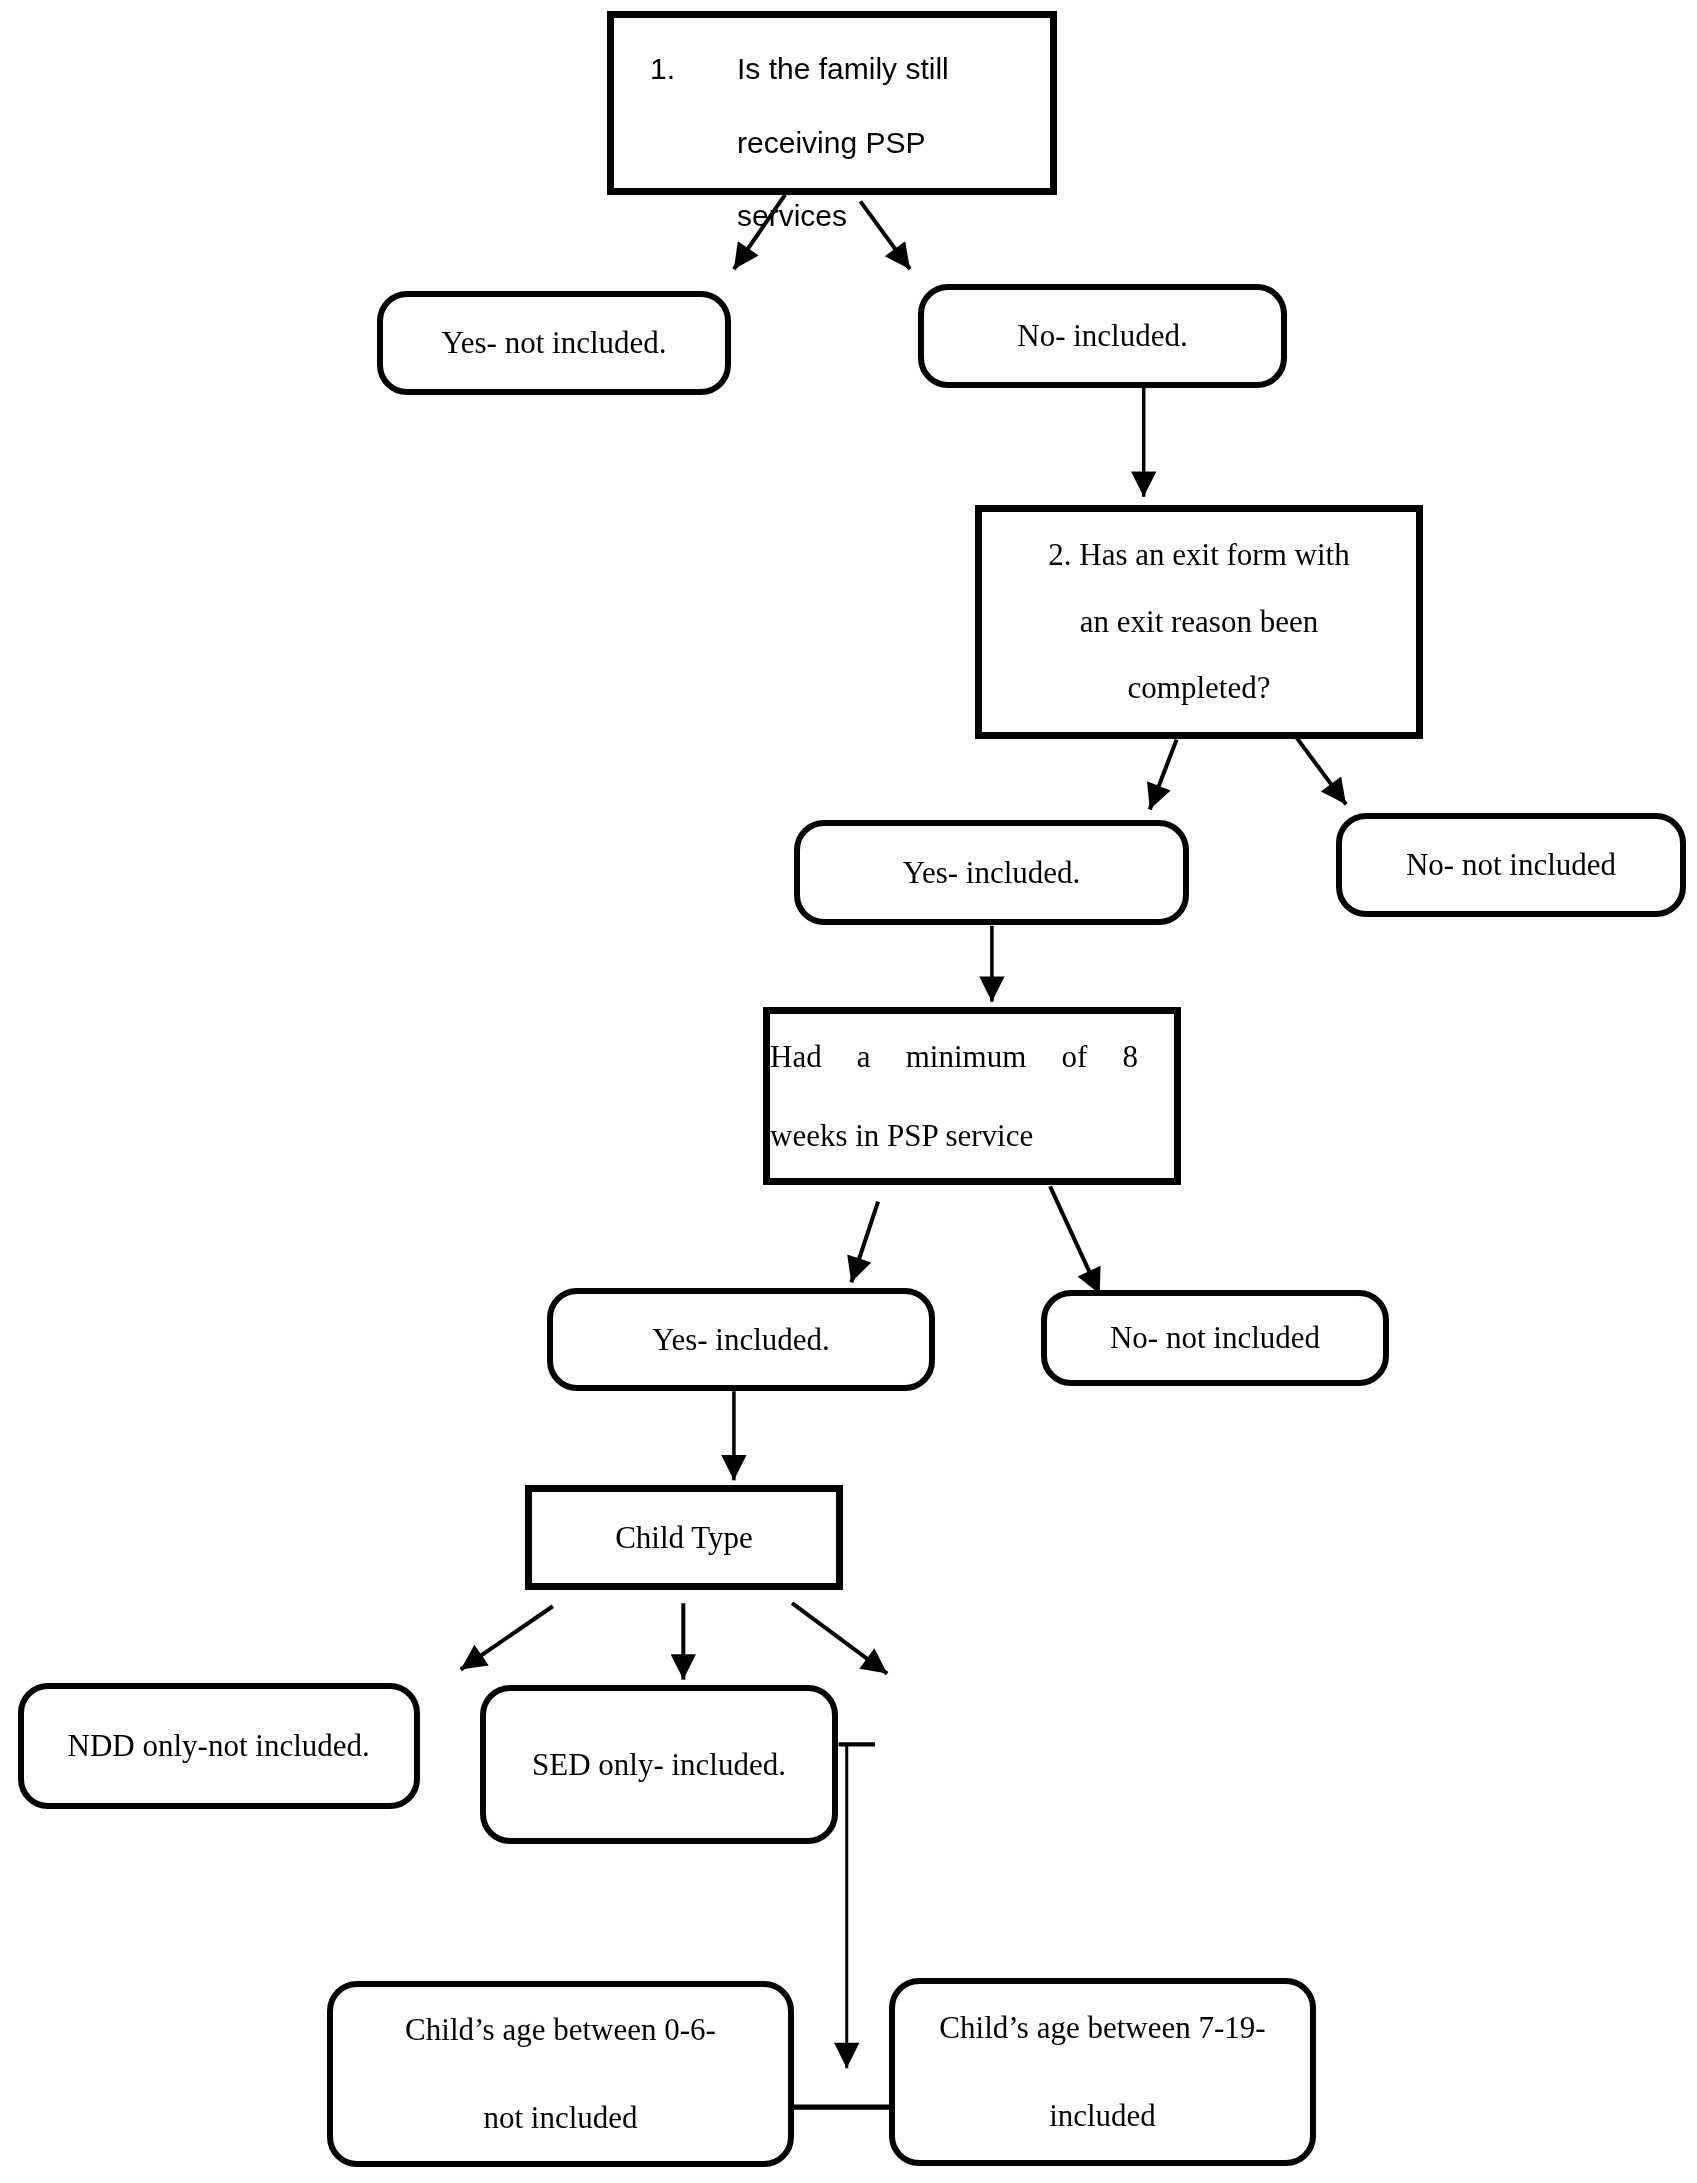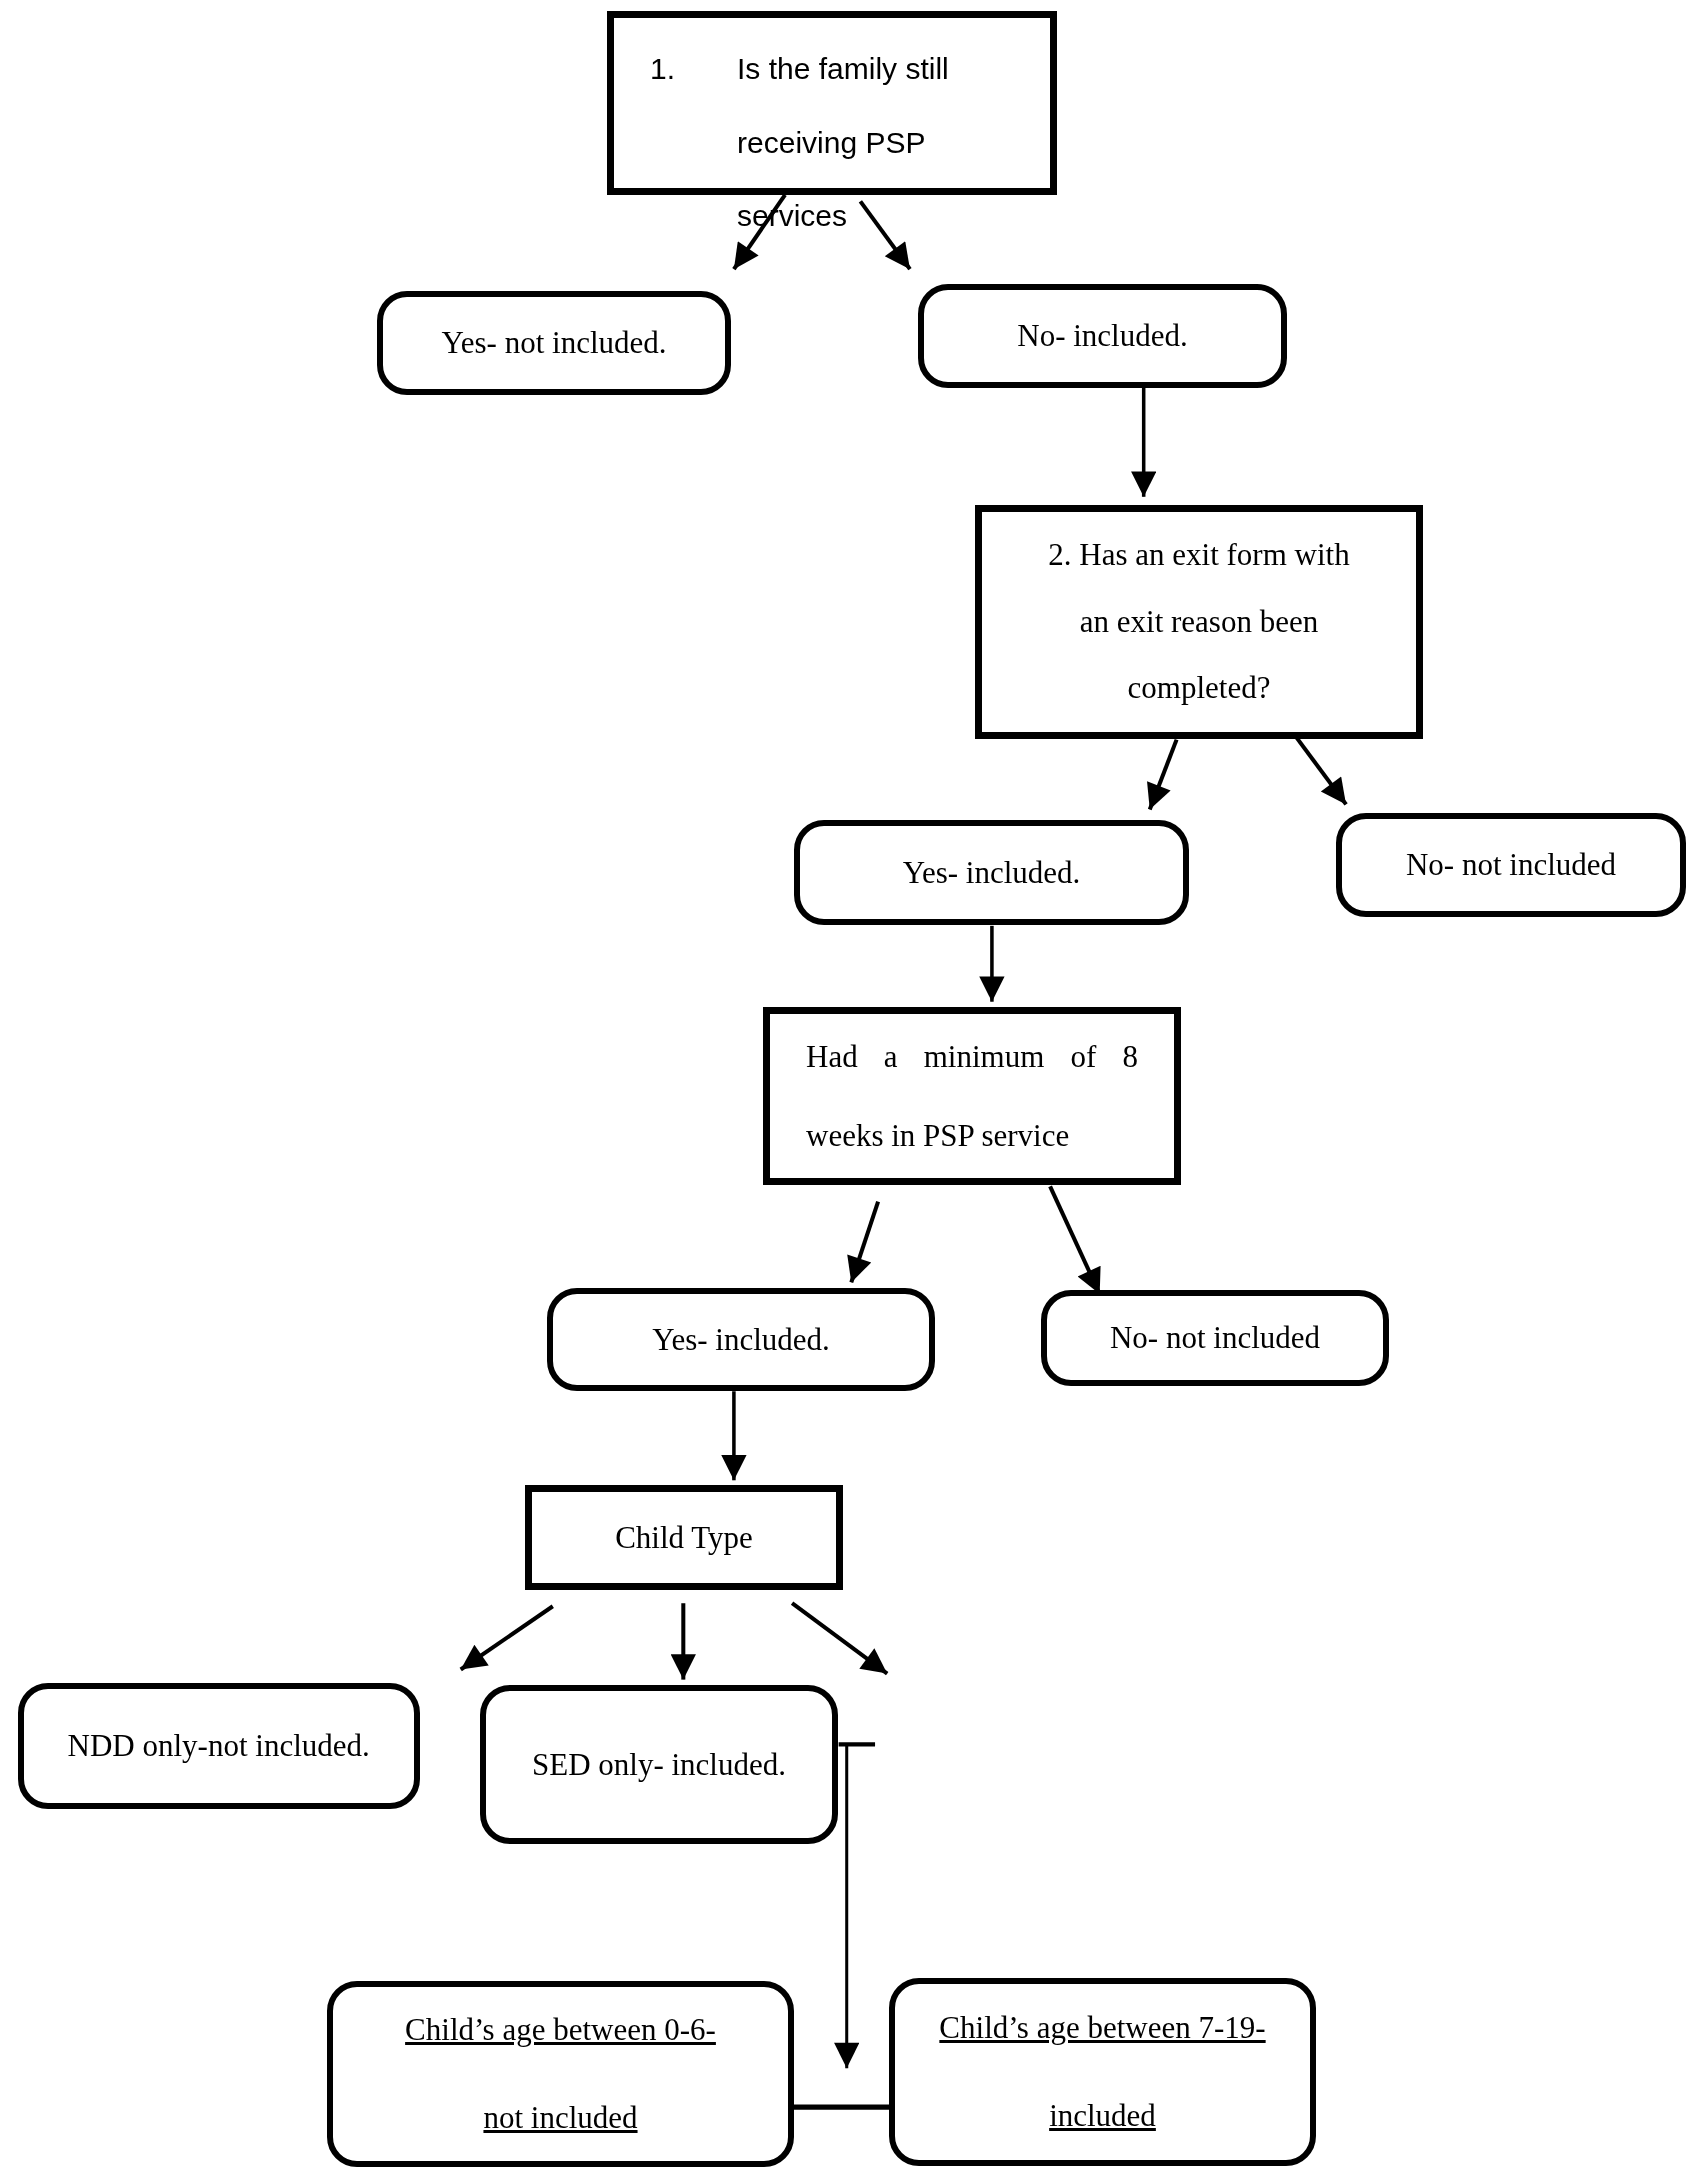--- a/index.html
+++ b/index.html
@@ -23,29 +23,29 @@
     display:flex;
     flex-direction:column;
     justify-content:center;
     color:#000000;
   }
   .rect{border-width:7px;}
   .round{border-radius:30px;}
   .serif{font-family:"Liberation Serif",serif;font-size:31px;}
   .sans{font-family:"Liberation Sans",sans-serif;font-size:30px;}
   .center{align-items:center;text-align:center;}
-  .lh-wide{line-height:2.85;text-decoration:underline;}
+  .lh-wide{line-height:2.85;}
   
   .q1{flex-direction:row;justify-content:flex-start;align-items:flex-start;
       padding:14px 15px 0 36px;line-height:2.45;}
   .q1 .num{margin-right:62px;}
   
   .q2{line-height:2.15;}
   
-  .q3{line-height:2.55;padding-left:36px;padding-right:36px;}
+  .q3{line-height:2.55;padding-right:36px;}
   .q3 .justify-line{display:block;width:100%;text-align:justify;text-align-last:justify;}
   .q3 .plain-line{display:block;width:100%;text-align:left;}
   .block{display:block;}
 </style>
 </head>
 <body>
 
 <div class="canvas">
 
   <svg class="arrow-layer" viewBox="0 0 3355 4315" xmlns="http://www.w3.org/2000/svg">

